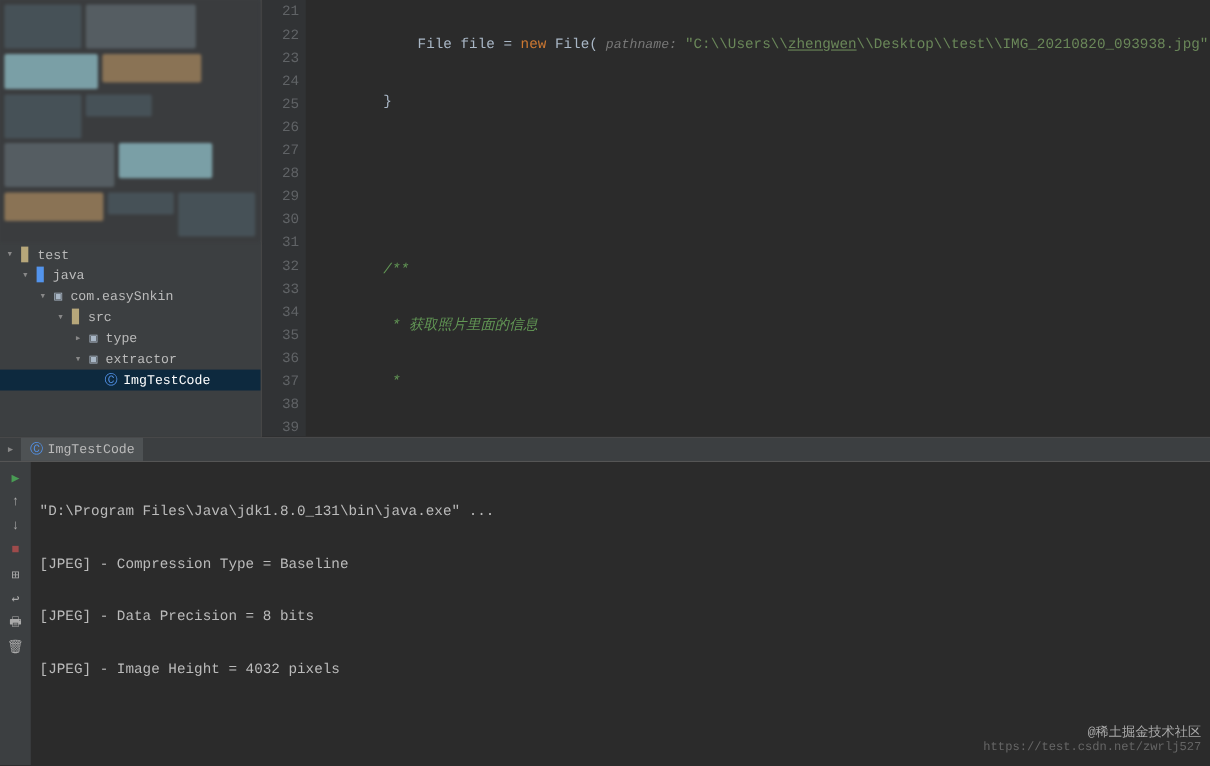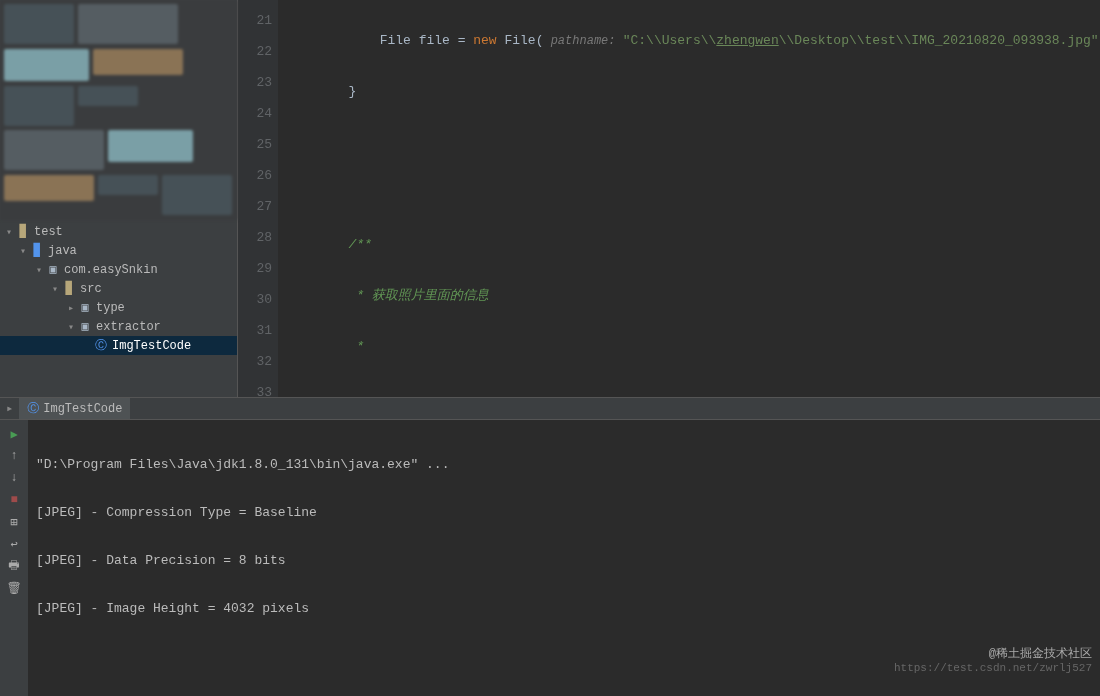--- a/index.html
+++ b/index.html
@@ -67,21 +67,21 @@
   overflow: hidden;
 }
 .gutter {
   width: 40px;
   background: #313335;
   text-align: right;
   color: #606366;
   padding: 0 6px 0 0;
   font-size: 13px;
 }
-.gutter div { height: 21px; line-height: 21px; margin-top: 10px; }
+.gutter div { height: 21px; line-height: 21px; }
 .code {
   flex: 1;
   padding-left: 8px;
   white-space: pre;
   font-size: 13px;
   overflow: hidden;
 }
 .code div.line { height: 21px; line-height: 21px; font-family: Liberation Mono, monospace; }
 .kw { color: #cc7832; }
 .str { color: #6a8759; }
@@ -118,21 +118,21 @@
   font-size: 13px;
   color: #bbb;
   white-space: pre;
   overflow: hidden;
   font-family: Consolas, 'Courier New', monospace;
 }
 .output div { height: 18px; line-height: 18px; }
 
 .watermark {
   position: absolute;
-  right: 8px; bottom: 22px;
+  right: 8px; bottom: 10px;
   font-size: 12px;
   color: #888;
   text-align: right;
 }
 .watermark .line1 { color: #aaa; }
 .watermark .line2 { color: #666; font-size: 11px; }
 </style>
 </head>
 <body>
 

